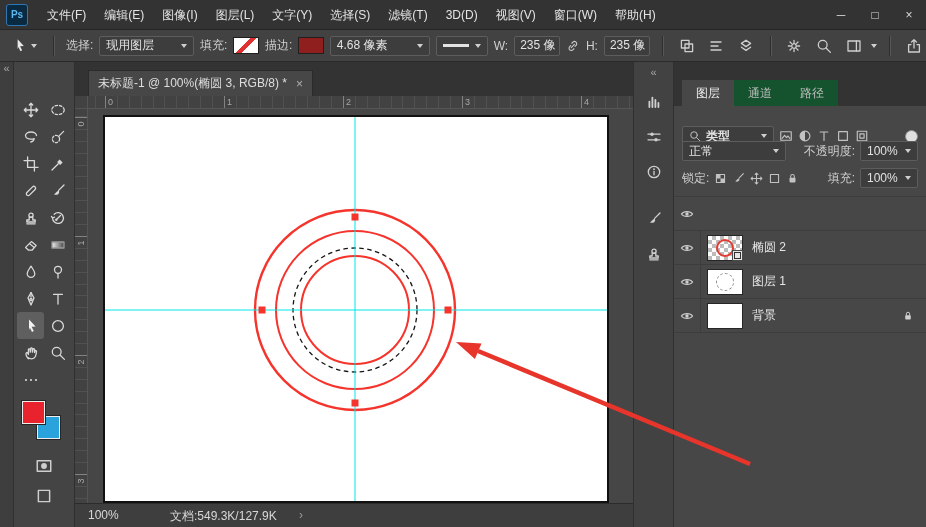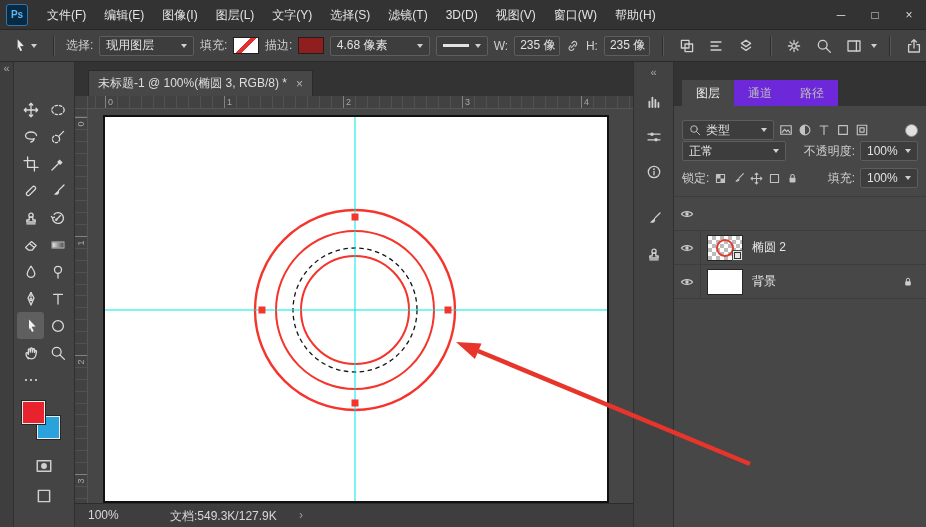--- a/index.html
+++ b/index.html
@@ -61,24 +61,24 @@
   .statusbar span{position:absolute;top:4px;}
   
   .dock{position:absolute;left:633px;top:62px;width:41px;height:465px;background:#424242;border-left:1px solid #303030;border-right:1px solid #303030;box-sizing:border-box;display:flex;flex-direction:column;align-items:center;}
   .dock .chev{height:16px;line-height:16px;color:#a8a8a8;font-size:11px;width:100%;text-align:center;margin-top:2px;}
   .dockbtn{width:28px;height:26px;display:flex;align-items:center;justify-content:center;color:#cfcfcf;margin-top:9px;}
   .dockgap{height:12px;}
   
   .panel{position:absolute;left:674px;top:62px;width:252px;height:465px;background:#474747;}
   .phead{position:absolute;left:0;top:0;width:284px;height:44px;background:#333333;}
   .ptabs{position:absolute;left:8px;top:18px;display:flex;height:26px;}
-  .ptab{padding:0 14px;line-height:26px;color:#bdbdbd;background:#6d28d9;}
+  .ptab{padding:0 14px;line-height:26px;color:#bdbdbd;background:#14532d;}
   .ptab.active{background:#474747;color:#ececec;}
   .prow{position:absolute;left:0;width:252px;display:flex;align-items:center;padding:0 8px;box-sizing:border-box;gap:5px;}
-  .pfilter{top:56px;height:24px;}
+  .pfilter{top:62px;height:24px;font-weight:bold;}
   .pblend{top:78px;height:22px;}
   .plock{top:106px;height:20px;}
   .lockicons{display:flex;align-items:center;gap:5px;color:#c3c3c3;}
   .toggle{margin-left:auto;width:11px;height:11px;border-radius:50%;background:#e0e0e0;border:1px solid #8a8a8a;}
   .filtericons{display:flex;align-items:center;gap:5px;color:#c3c3c3;}
   
   .players{position:absolute;left:0;top:134px;width:252px;border-top:1px solid #3d3d3d;}
   .lrow{height:33px;display:flex;align-items:stretch;border-bottom:1px solid #3d3d3d;background:#474747;}
   .lrow.sel{background:#5c5c5c;}
   .eyebox{width:26px;display:flex;align-items:center;justify-content:center;color:#cfcfcf;}
@@ -662,20 +662,33 @@
           <span class="lname">椭圆 2</span>
         </div>
       </div>
       <div class="lrow">
         <div class="eyebox">
             <svg class="i i14">
               <use href="#s-eye"></use>
             </svg>
           </div>
         <div class="lbody">
+          <div class="thumb solid">
+              <div class="ring dash"></div>
+            </div>
+          <span class="lname">图层 1</span>
+        </div>
+      </div>
+      <div class="lrow">
+        <div class="eyebox">
+            <svg class="i i14">
+              <use href="#s-eye"></use>
+            </svg>
+          </div>
+        <div class="lbody">
           <div class="thumb solid"></div>
           <span class="lname">背景</span>
           <span class="locksp">
               <svg class="i i12">
                 <use href="#s-lock"></use>
               </svg>
             </span>
         </div>
       </div>
     </div>

